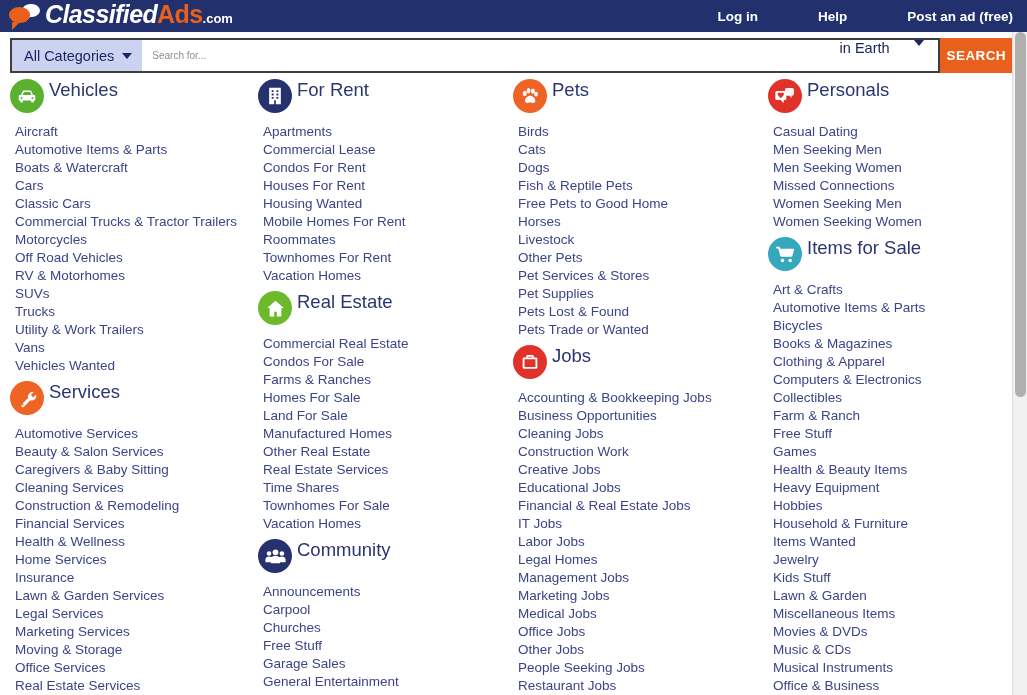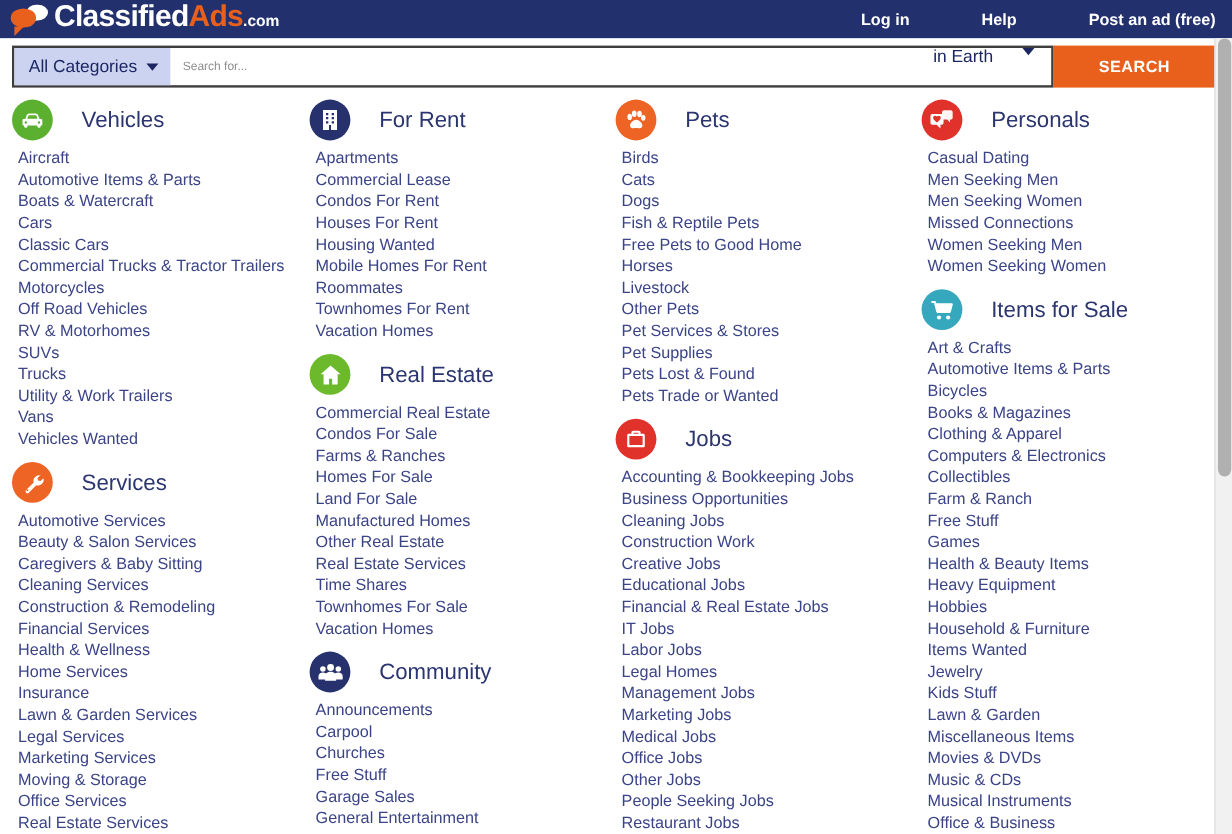--- a/index.html
+++ b/index.html
@@ -62,21 +62,21 @@
     border-left: 8px solid #e8601c;
     border-bottom: 8px solid transparent;
   }
   .logo-text {
     font-size: 25px;
     font-weight: bold;
     letter-spacing: -0.6px;
     line-height: 32px;
     white-space: nowrap;
   }
-  .logo-classified { color: #ffffff; }
+  .logo-classified { color: #ffffff; font-style: italic; }
   .logo-ads { color: #e8601c; }
   .logo-com { color: #ffffff; font-size: 13px; font-weight: bold; letter-spacing: 0; }
 
   #topnav {
     margin-left: auto;
     display: flex;
     align-items: center;
     gap: 16px;
     padding-right: 14px;
   }
@@ -153,21 +153,21 @@
   }
   #search-button {
     flex: 0 0 auto;
     background: #e8601c;
     color: #ffffff;
     border: 0;
     font-family: "Liberation Sans", sans-serif;
     font-size: 13.5px;
     font-weight: bold;
     letter-spacing: 0.4px;
-    padding: 0 38px;
+    padding: 0 7px;
     cursor: pointer;
   }
 
   
   #content {
     position: relative;
     padding: 0 14px 0 10px;
     height: 616px;
     overflow: hidden;
   }
@@ -179,22 +179,22 @@
     flex: 0 0 auto;
   }
   .col-0 { width: 248px; }
   .col-1 { width: 255px; }
   .col-2 { width: 255px; }
   .col-3 { width: 255px; }
 
   .group { margin-bottom: 6px; }
   .group-header {
     display: flex;
-    align-items: center;
-    gap: 24px;
+    align-items: flex-start;
+    gap: 5px;
     height: 42px;
     margin-bottom: 2px;
   }
   .group-icon {
     width: 34px; height: 34px;
     border-radius: 50%;
     flex: 0 0 auto;
     position: relative;
     display: flex;
     align-items: center;

